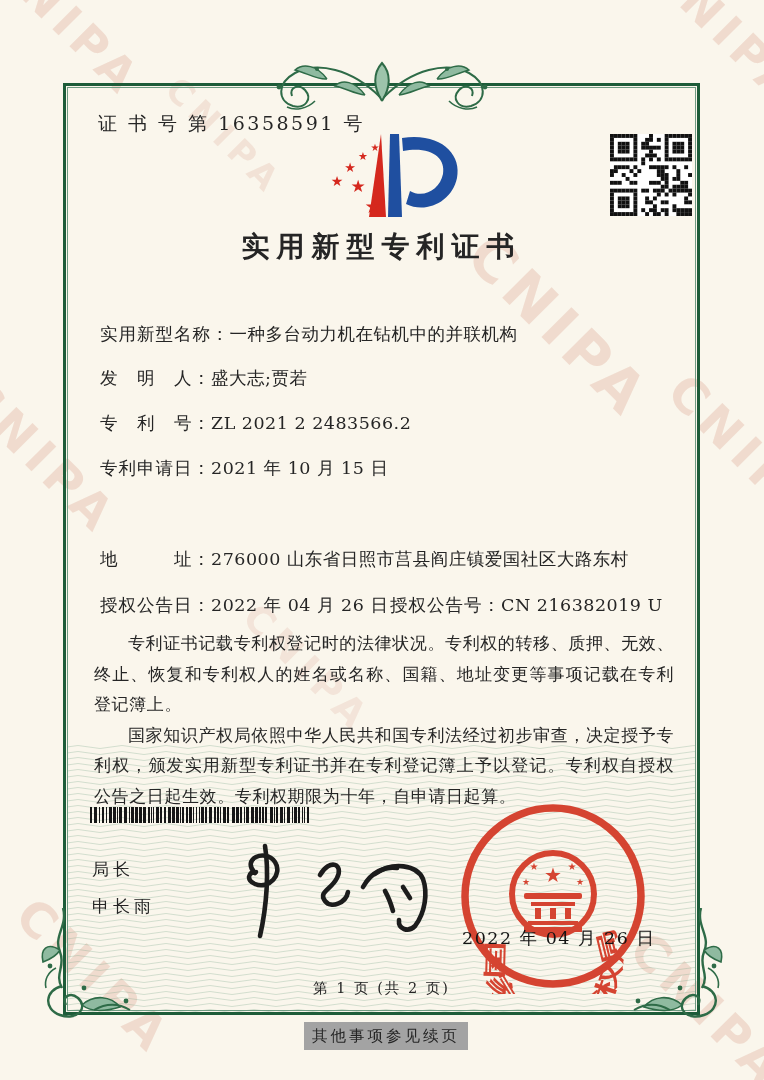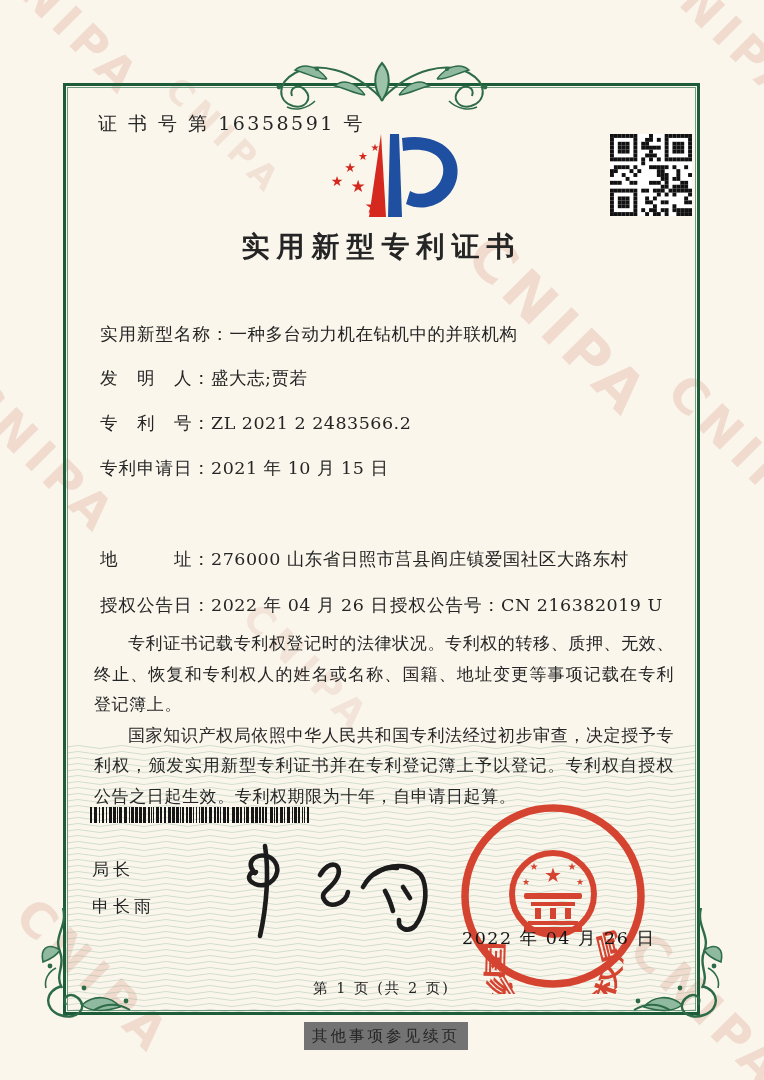--- a/index.html
+++ b/index.html
@@ -45,21 +45,21 @@
   .paras { left:94px; top:628px; width:580px; font-size:17px; line-height:30.5px; text-align:justify; letter-spacing:0.6px; }
   .paras p { margin:0; text-indent:2em; }
   .barcode { left:90px; top:807px; }
   .officer { left:92px; top:858px; font-family:Liberation Serif, serif; font-size:17px; letter-spacing:4px; }
   .officer .name { margin-top:14px; }
   .signature { left:225px; top:843px; }
   .seal { left:455px; top:798px; opacity:0.95; }
   .seal-date { left:462px; top:926px; font-size:17.5px; letter-spacing:1.5px; color:#131313; z-index:5; white-space:nowrap; }
   .page-ind { left:63px; top:979px; width:637px; text-align:center; font-size:14.5px; letter-spacing:2px; }
   .foot-note { left:0; top:1026px; width:764px; text-align:center; font-size:15.5px; letter-spacing:3px; }
-  .foot-note span { background:#737373; padding:5px 8px;margin-left:8px; }
+  .foot-note span { background:#a3a3a3; padding:5px 8px;margin-left:8px; }
 </style>
 </head>
 <body>
 
 <div class="page">
 
   <div class="wm" style="left:-28px; top:-6px;  font-size:46px;">CNIPA</div>
   <div class="wm" style="left:632px; top:4px;   font-size:46px;">CNIPA</div>
   <div class="wm" style="left:150px; top:116px; font-size:34px; color:rgba(224,176,158,0.28);">CNIPA</div>
   <div class="wm" style="left:444px; top:292px; font-size:58px;">CNIPA</div>

